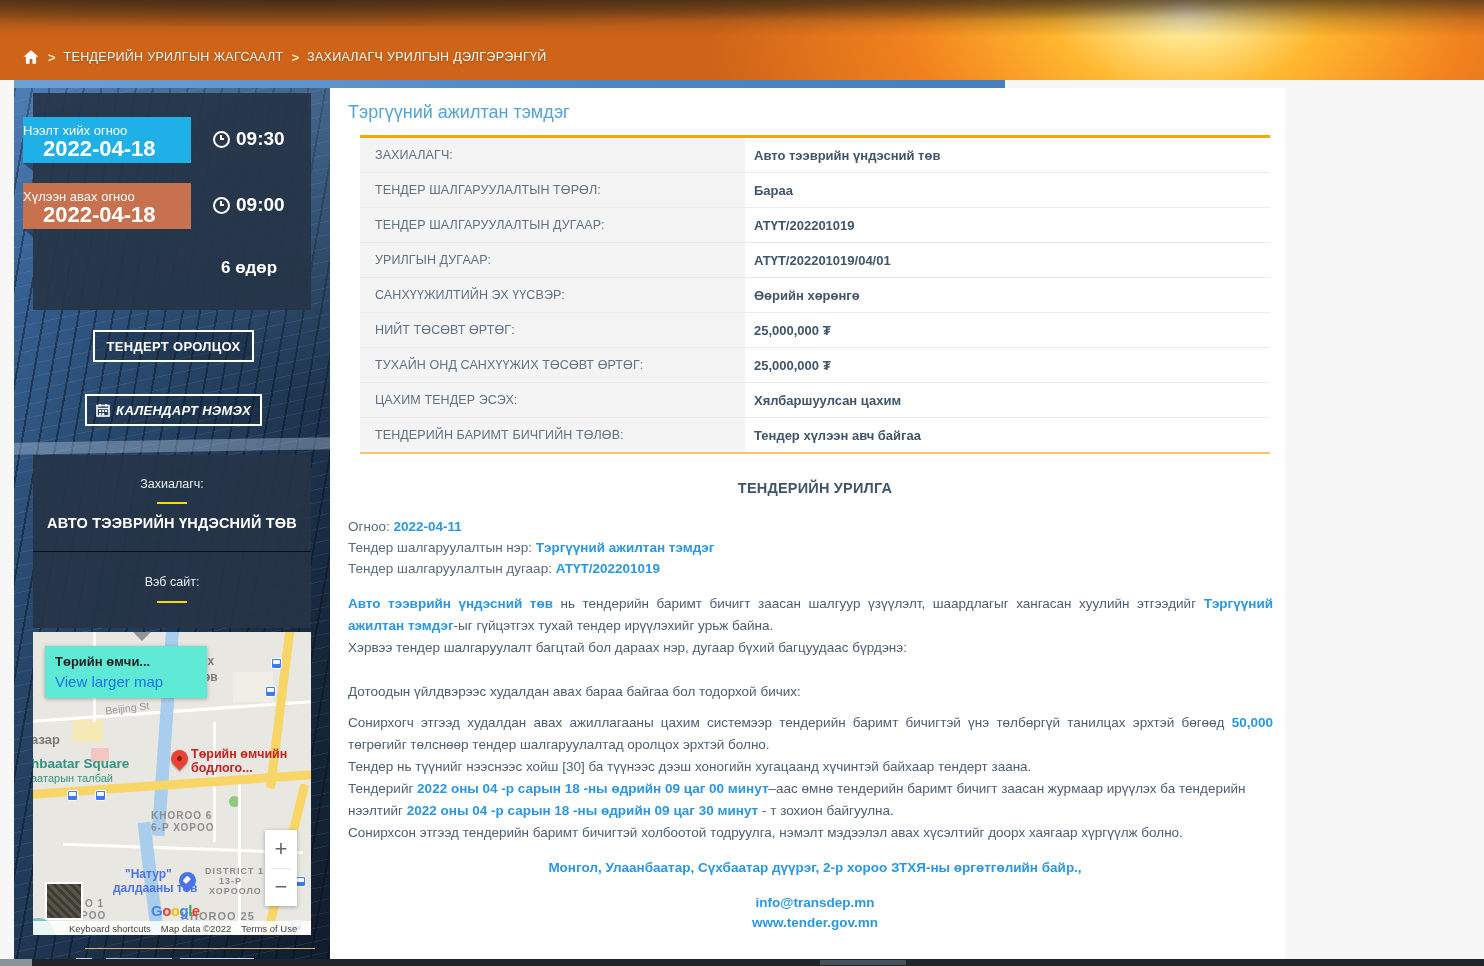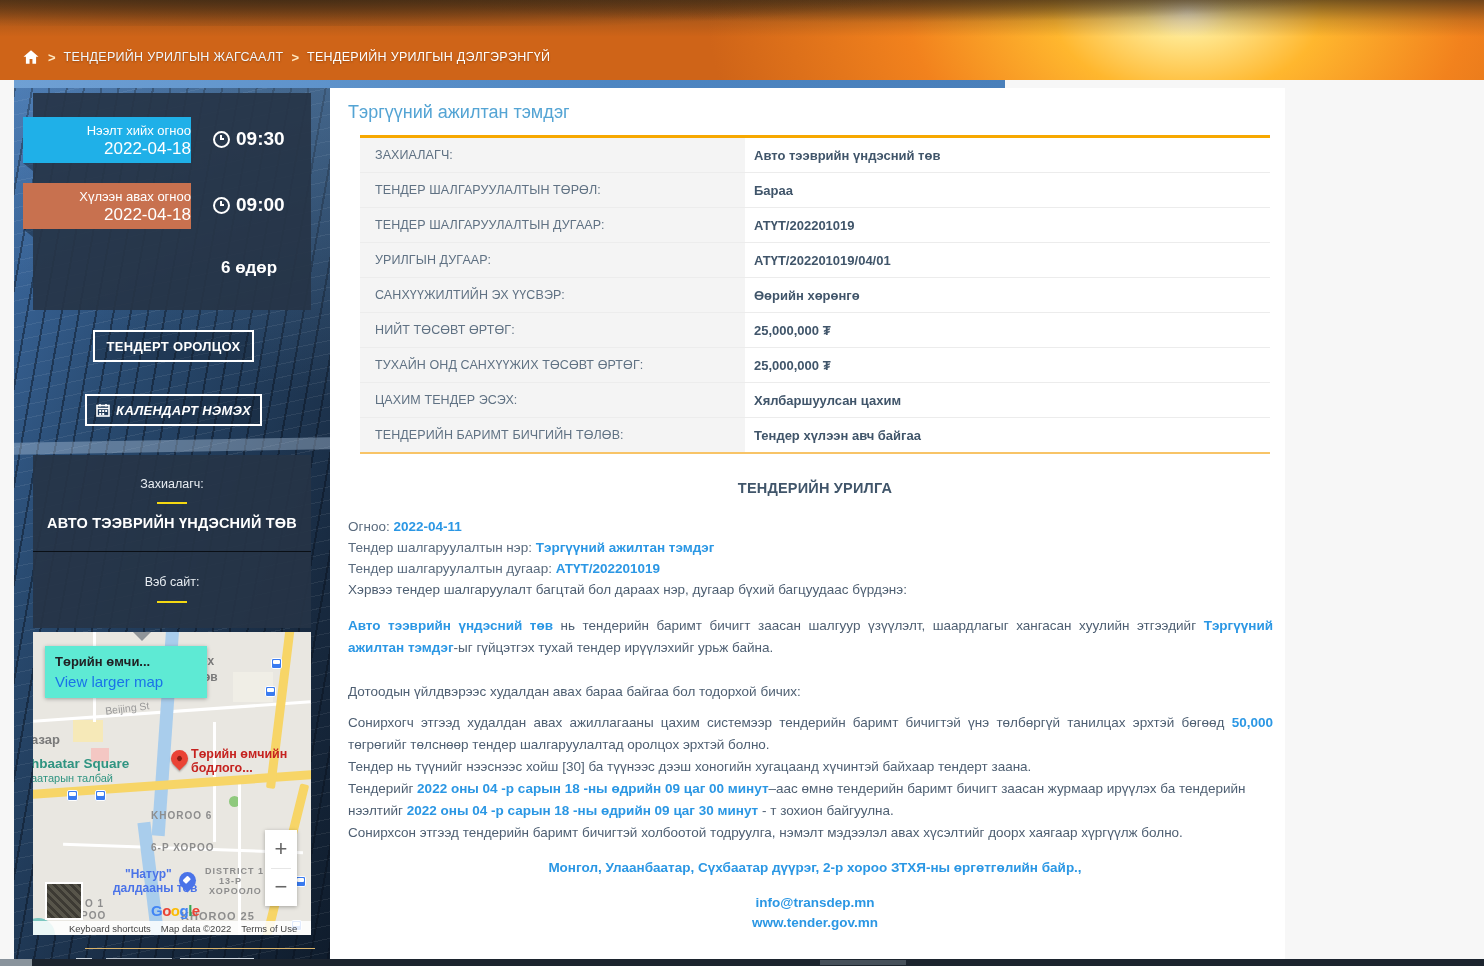--- a/index.html
+++ b/index.html
@@ -29,23 +29,23 @@
   .sidebar{position:absolute;left:14px;top:88px;width:316px;height:878px;overflow:hidden;
     background:
       linear-gradient(200deg, rgba(140,185,230,.30), rgba(0,0,0,0) 32%),
       repeating-linear-gradient(100deg, rgba(8,16,28,.45) 0 2px, rgba(0,0,0,0) 2px 17px),
       repeating-linear-gradient(168deg, rgba(255,255,255,.07) 0 1px, rgba(0,0,0,0) 1px 13px),
       linear-gradient(115deg,#3f6fa9 0%,#28496e 35%,#182a40 74%,#0f1c2c 100%);}
   .photo-highlight{position:absolute;left:0;right:0;top:352px;height:12px;background:rgba(175,196,220,.42);transform:skewY(-1deg);}
 
   .panel{position:absolute;background:rgba(38,52,70,.92);}
   .panel.dates{left:19px;top:5px;width:278px;height:217px;}
-  .ribbon{position:absolute;left:-10px;width:168px;color:#fff;text-align:right;padding-top:5px;box-sizing:border-box;padding-left:24px;}
+  .ribbon{position:absolute;left:-10px;width:168px;color:#fff;text-align:left;padding-top:5px;box-sizing:border-box;}
   .ribbon .rl1{font-size:13px;line-height:17px;}
-  .ribbon .rl2{font-size:17px;font-weight:normal;line-height:20px;}
+  .ribbon .rl2{font-size:22px;font-weight:bold;line-height:20px;margin-left:20px;}
   .ribbon.cyan{top:24px;height:46px;background:#1fb0e8;}
   .ribbon.orange{top:90px;height:46px;background:#c8714f;}
   .ribbon.gold{top:155px;height:45px;background:#dfa713;padding-top:12px;}
   .ribbon::after{content:"";position:absolute;left:0;bottom:-8px;border-right:10px solid rgba(0,0,0,.35);border-bottom:8px solid transparent;}
   .timeval{position:absolute;left:180px;width:100px;color:#fff;font-size:19px;font-weight:bold;display:flex;align-items:center;}
   .timeval.t1{top:35px;} .timeval.t2{top:101px;} .timeval.t3{top:165px;font-size:17px;left:188px;}
   .clock{width:13px;height:13px;border:2px solid #fff;border-radius:50%;position:relative;display:inline-block;margin-right:6px;flex:none;}
   .clock::before{content:"";position:absolute;left:5px;top:2px;width:2px;height:5px;background:#fff;}
   .clock::after{content:"";position:absolute;left:5px;top:5px;width:4px;height:2px;background:#fff;}
 
@@ -138,21 +138,21 @@
     <div class="hills"></div>
     <nav class="breadcrumb">
       <span class="bc-home">
         <svg viewBox="0 0 24 24" width="18" height="18">
             <path d="M12 3l10 8.5h-3.2V21h-4.9v-6.2h-3.8V21H5.2v-9.5H2z" fill="#ffffff"></path>
           </svg>
       </span>
       <span class="bc-sep">&gt;</span>
       <a class="bc-item">ТЕНДЕРИЙН УРИЛГЫН ЖАГСААЛТ</a>
       <span class="bc-sep">&gt;</span>
-      <a class="bc-item current">ТЕНДЕРИЙН УРИЛГЫН ДЭЛГЭРЭНГҮЙ</a>
+      <a class="bc-item current">ЗАХИАЛАГЧ УРИЛГЫН ДЭЛГЭРЭНГҮЙ</a>
     </nav>
   </header>
 
   <div class="bluebar"></div>
 
   <aside class="sidebar">
     <div class="photo-highlight"></div>
 
     <div class="panel dates">
       <div class="ribbon cyan">
@@ -235,21 +235,21 @@
 
       <span class="street-lbl" style="left:72px;top:70px;">Beijing St</span>
       <span class="maplbl" style="left:-2px;top:100px;font-size:13px;">азар</span>
       <span class="maplbl teal" style="left:-2px;top:124px;font-size:13.5px;">hbaatar Square</span>
       <span class="maplbl teal" style="left:-2px;top:140px;font-size:11px;font-weight:normal;">аатарын талбай</span>
       <span class="maplbl" style="left:168px;top:22px;font-size:12px;">эх</span>
       <span class="maplbl" style="left:170px;top:38px;font-size:12px;">өв</span>
       <span class="maplbl red" style="left:158px;top:115px;">Төрийн өмчийн</span>
       <span class="maplbl red" style="left:158px;top:129px;">бодлого...</span>
       <span class="maplbl area" style="left:118px;top:178px;">KHOROO 6</span>
-      <span class="maplbl area" style="left:118px;top:190px;margin-top:20px;">6-P ХОРОО</span>
+      <span class="maplbl area" style="left:118px;top:190px;">6-P ХОРОО</span>
       <span class="maplbl blue" style="left:92px;top:236px;">"Натур"</span>
       <span class="maplbl blue" style="left:80px;top:250px;">далдааны төв</span>
       <span class="maplbl area" style="left:172px;top:234px;font-size:9px;">DISTRICT 1</span>
       <span class="maplbl area" style="left:186px;top:244px;font-size:9px;">13-P</span>
       <span class="maplbl area" style="left:176px;top:254px;font-size:9px;">ХОРООЛО</span>
       <span class="maplbl area" style="left:148px;top:278px;font-size:11px;">KHOROO 25</span>
       <span class="maplbl area" style="left:52px;top:266px;font-size:10px;">O 1</span>
       <span class="maplbl area" style="left:48px;top:278px;font-size:10px;">POO</span>
 
       <div class="pin"></div>
@@ -324,22 +324,22 @@
     </div>
 
     <div class="ctrblock inv-heading">ТЕНДЕРИЙН УРИЛГА</div>
 
     <div class="meta">
       <p class="row"><span>Огноо:</span> <a class="blu">2022-04-11</a></p>
       <p class="row"><span>Тендер шалгаруулалтын нэр:</span> <a class="blu">Тэргүүний ажилтан тэмдэг</a></p>
       <p class="row"><span>Тендер шалгаруулалтын дугаар:</span> <a class="blu">АТҮТ/202201019</a></p>
     </div>
 
+    <p class="para just mt14"><a class="blu">Авто тээврийн үндэсний төв</a><span> нь тендерийн баримт бичигт заасан шалгуур үзүүлэлт, шаардлагыг хангасан хуулийн этгээдийг </span><span class="blu">Тэргүүний ажилтан тэмдэг</span><span>-ыг гүйцэтгэх тухай тендер ирүүлэхийг урьж байна.</span></p>
     <p class="para">Хэрвээ тендер шалгаруулалт багцтай бол дараах нэр, дугаар бүхий багцуудаас бүрдэнэ:</p>
-    <p class="para just mt14"><a class="blu">Авто тээврийн үндэсний төв</a><span> нь тендерийн баримт бичигт заасан шалгуур үзүүлэлт, шаардлагыг хангасан хуулийн этгээдийг </span><span class="blu">Тэргүүний ажилтан тэмдэг</span><span>-ыг гүйцэтгэх тухай тендер ирүүлэхийг урьж байна.</span></p>
 
     <p class="para mt22">Дотоодын үйлдвэрээс худалдан авах бараа байгаа бол тодорхой бичих:</p>
 
     <p class="para just mt9"><span>Сонирхогч этгээд худалдан авах ажиллагааны цахим системээр тендерийн баримт бичигтэй үнэ төлбөргүй танилцах эрхтэй бөгөөд </span><span class="blu">50,000</span><span> төгрөгийг төлснөөр тендер шалгаруулалтад оролцох эрхтэй болно.</span></p>
     <p class="para">Тендер нь түүнийг нээснээс хойш [30] ба түүнээс дээш хоногийн хугацаанд хүчинтэй байхаар тендерт заана.</p>
     <p class="para"><span>Тендерийг </span><span class="blu">2022 оны 04 -р сарын 18 -ны өдрийн 09 цаг 00 минут</span><span>–аас өмнө тендерийн баримт бичигт заасан журмаар ирүүлэх ба тендерийн нээлтийг </span><span class="blu">2022 оны 04 -р сарын 18 -ны өдрийн 09 цаг 30 минут</span><span> - т зохион байгуулна.</span></p>
     <p class="para">Сонирхсон этгээд тендерийн баримт бичигтэй холбоотой тодруулга, нэмэлт мэдээлэл авах хүсэлтийг доорх хаягаар хүргүүлж болно.</p>
 
     <div class="ctrblock ctr-blu addr">Монгол, Улаанбаатар, Сүхбаатар дүүрэг, 2-р хороо ЗТХЯ-ны өргөтгөлийн байр.,</div>
     <div class="ctrblock ctr-blu mail"><a class="blu">info@transdep.mn</a></div>

